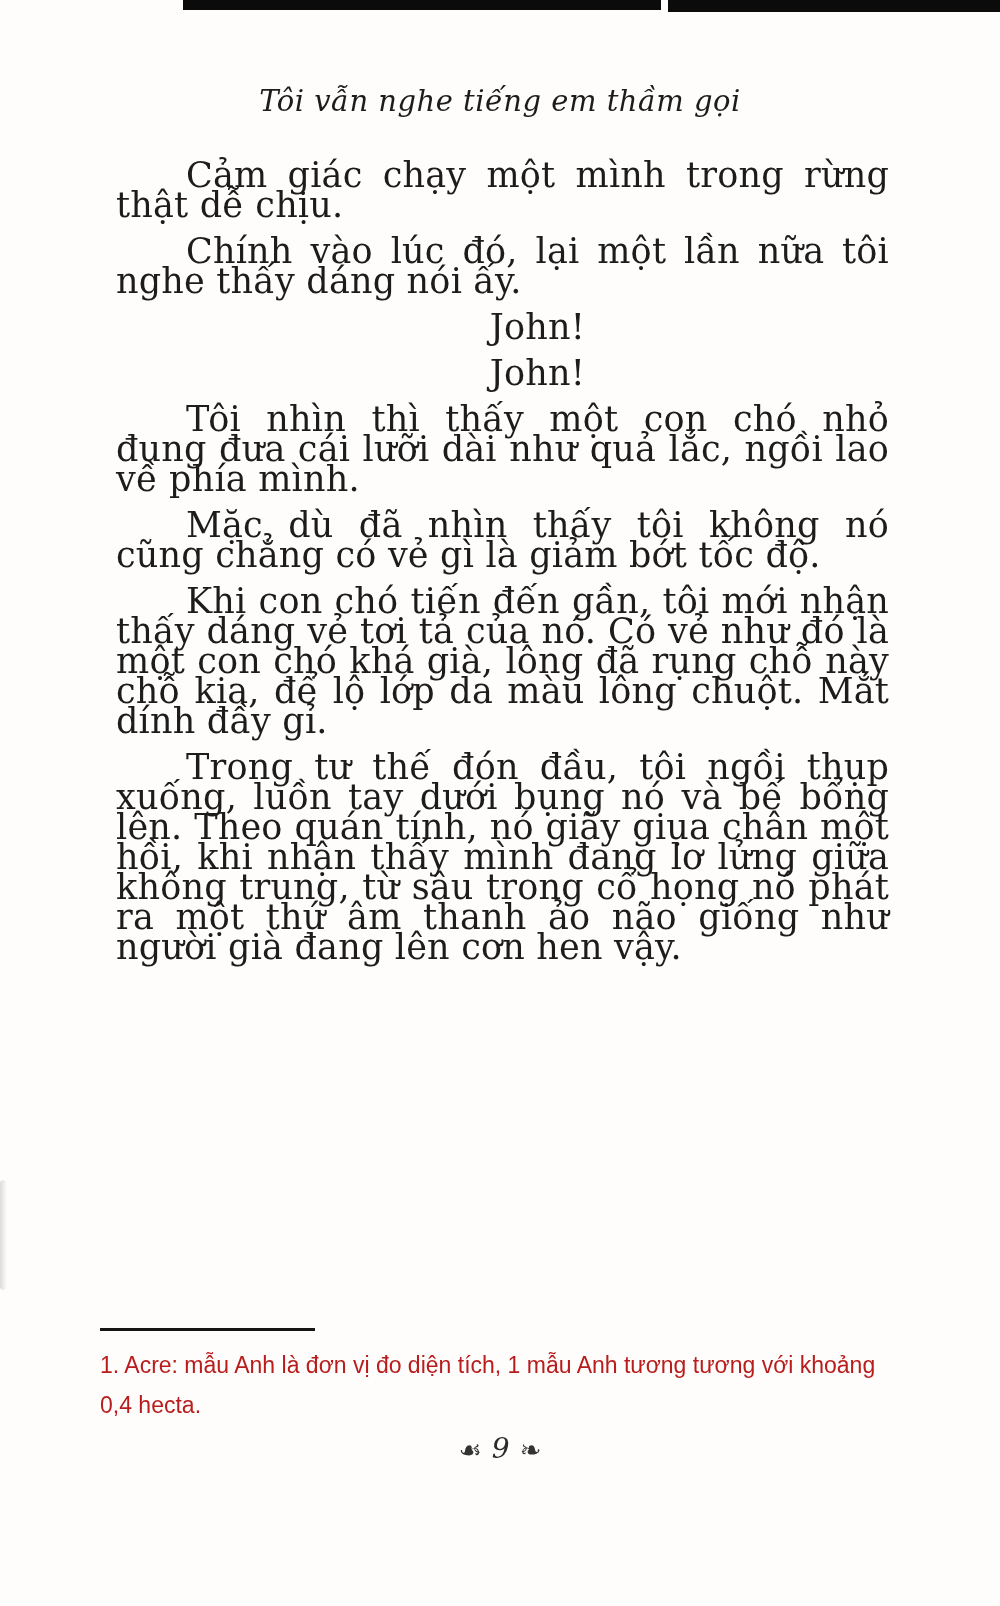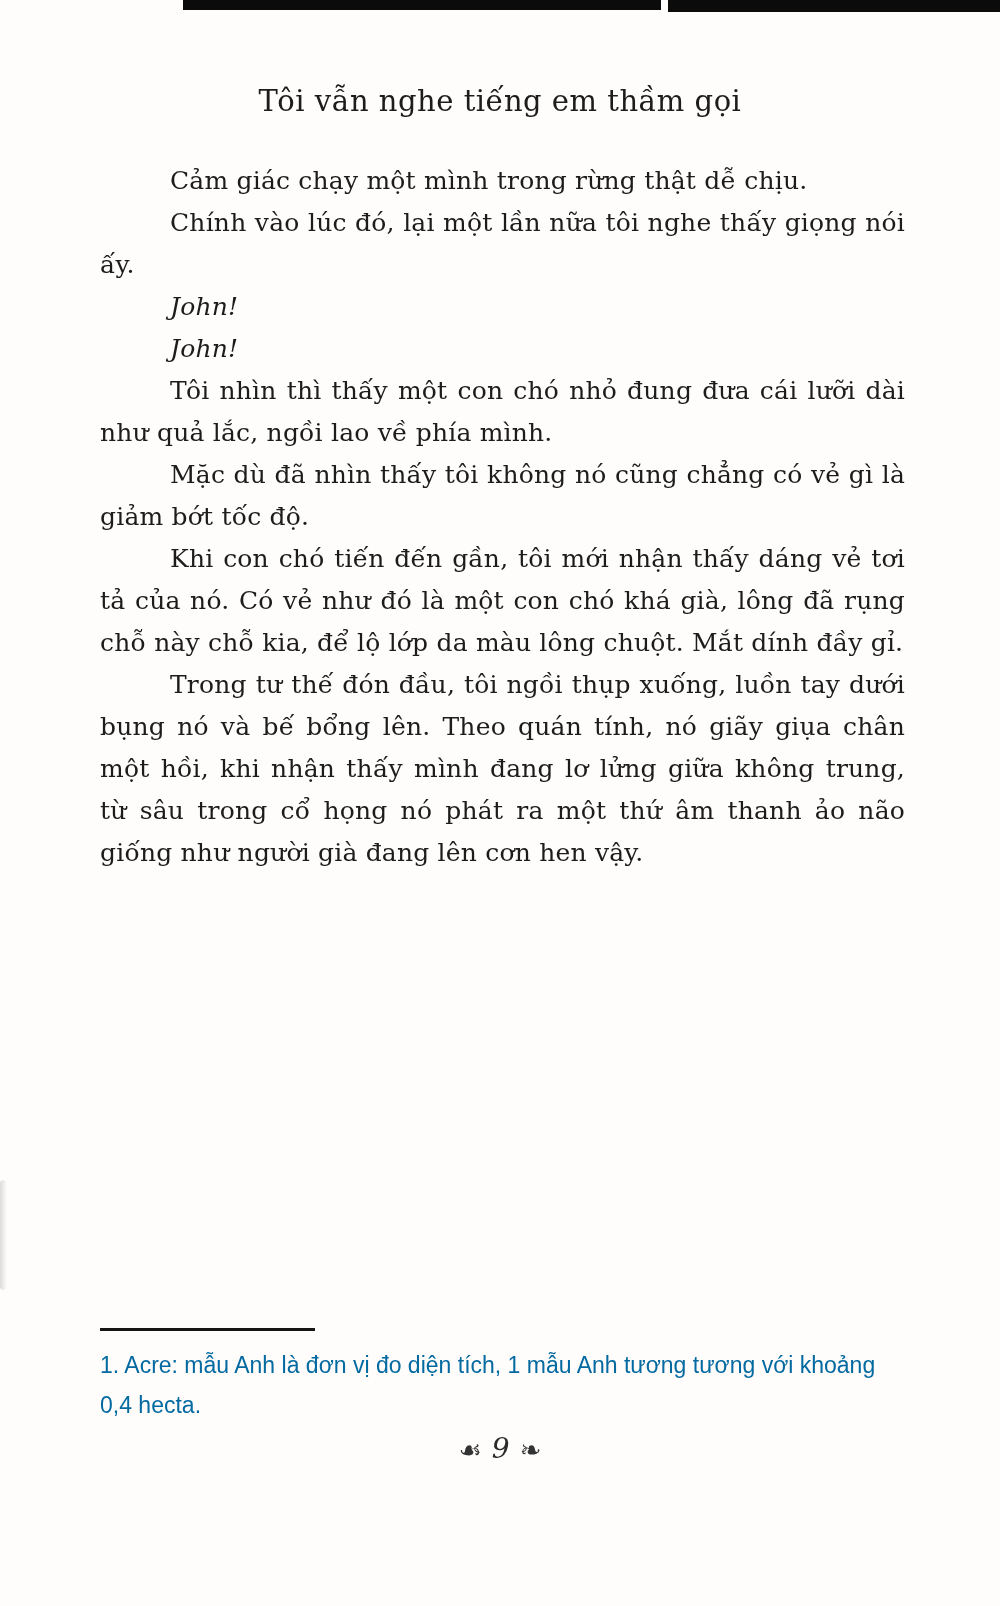--- a/index.html
+++ b/index.html
@@ -28,38 +28,38 @@
   .scan-bar.seg1 { left: 183px; width: 478px; height: 10px; }
   .scan-bar.seg2 { left: 668px; width: 332px; height: 12px; }
 
   .header-title {
     margin: 0;
     padding-top: 84px;
     text-align: center;
     font-size: 29px;
     font-weight: normal;
     letter-spacing: 0.5px;
+    font-style: italic;
   }
 
   .content {
     margin: 42px 95px 0 100px; 
     width: 805px;
   }
 
   .para {
-    margin: 0;
-    font-size: 25px;
-    line-height: 42px;
+    margin: 16px;
+    font-size: 35px;
+    line-height: 30px;
     text-align: justify;
     text-indent: 70px;
     letter-spacing: 0.2px;
   }
   .para.italic {
-    font-style: italic;
-    text-align: left;
+    text-align: center;
   }
   .para.gap-before {
     margin-top: 42px;
   }
 
   .footnote-area {
     position: absolute;
     left: 100px;
     top: 1328px;
     width: 810px;
@@ -68,21 +68,21 @@
     width: 215px;
     height: 3px;
     background: #151515;
     margin-bottom: 14px;
   }
   .footnote-text {
     margin: 0;
     font-family: "Liberation Sans", "DejaVu Sans", sans-serif;
     font-size: 23px;
     line-height: 40px;
-    color: #0369a1;
+    color: #b91c1c;
     text-align: left;
   }
 
   .page-footer {
     position: absolute;
     left: 0;
     width: 1000px;
     top: 1432px;
     text-align: center;
     font-size: 27px;
@@ -118,21 +118,21 @@
 <div class="page">
 
   <div class="scan-bar seg1"></div>
   <div class="scan-bar seg2"></div>
 
   <h1 class="header-title">Tôi vẫn nghe tiếng em thầm gọi</h1>
 
   <div class="content">
 
   <p class="para">Cảm giác chạy một mình trong rừng thật dễ chịu.</p>
-      <p class="para">Chính vào lúc đó, lại một lần nữa tôi nghe thấy giọng nói ấy.</p>
+      <p class="para">Chính vào lúc đó, lại một lần nữa tôi nghe thấy dáng nói ấy.</p>
       <p class="para italic">John!</p>
       <p class="para italic">John!</p>
       <p class="para">Tôi nhìn thì thấy một con chó nhỏ đung đưa cái lưỡi dài như quả lắc, ngồi lao về phía mình.</p>
       <p class="para">Mặc dù đã nhìn thấy tôi không nó cũng chẳng có vẻ gì là giảm bớt tốc độ.</p>
       <p class="para">Khi con chó tiến đến gần, tôi mới nhận thấy dáng vẻ tơi tả của nó. Có vẻ như đó là một con chó khá già, lông đã rụng chỗ này chỗ kia, để lộ lớp da màu lông chuột. Mắt dính đầy gỉ.</p>
       <p class="para">Trong tư thế đón đầu, tôi ngồi thụp xuống, luồn tay dưới bụng nó và bế bổng lên. Theo quán tính, nó giãy giụa chân một hồi, khi nhận thấy mình đang lơ lửng giữa không trung, từ sâu trong cổ họng nó phát ra một thứ âm thanh ảo não giống như người già đang lên cơn hen vậy.</p>
     </div>
 
   <div class="footnote-area">
     <div class="footnote-rule"></div>

